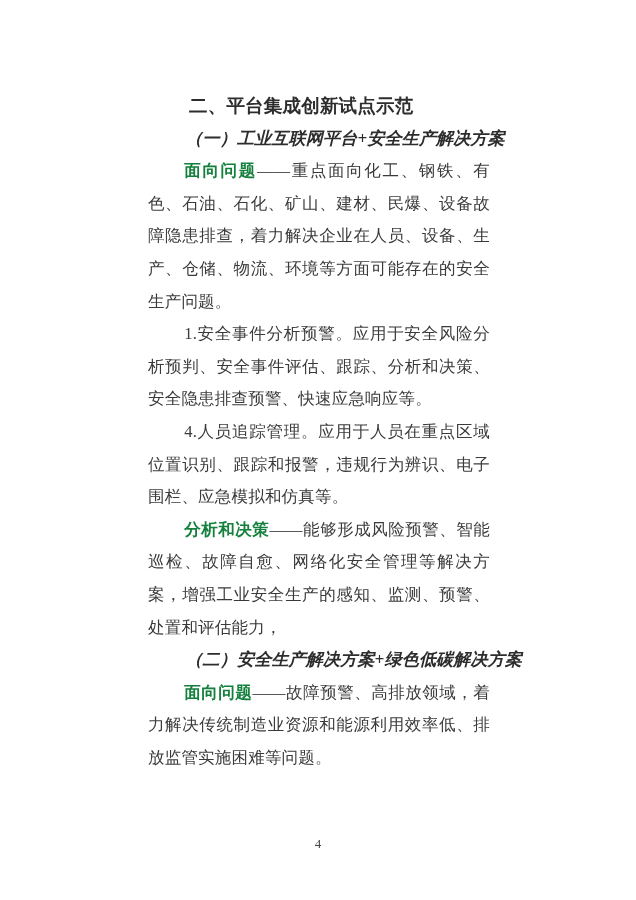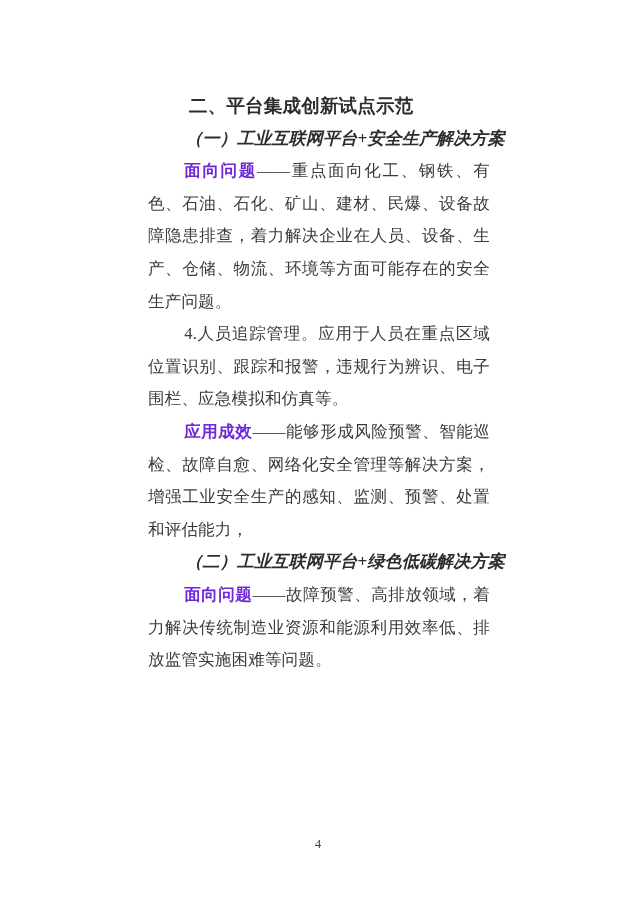--- a/index.html
+++ b/index.html
@@ -55,21 +55,21 @@
   }
 
   .para {
     text-align: justify;
     text-indent: 2.2em;
     color: #3a3a3a;
   }
 
   .para .lead {
     font-weight: 700;
-    color: #6d28d9;
+    color: #15803d;
   }
 
   .page-number {
     position: absolute;
     top: 823px;
     left: 0;
     width: 100%;
     text-align: center;
     font-size: 13px;
     line-height: 18px;
@@ -83,27 +83,28 @@
 <div class="doc-page">
   <div class="content">
 
     <h2 class="doc-title">二、平台集成创新试点示范</h2>
 
     <h3 class="sub-heading">（一）工业互联网平台+安全生产解决方案</h3>
 
     <p class="para"><span class="lead">面向问题</span><span>——重点面向化工、钢铁、有色、石油、石化、矿山、建材、民爆、设备故障隐患排查，着力解决企业在人员、设备、生产、仓储、物流、环境等方面可能存在的安全生产问题。</span></p>
 
 
+    <p class="para"><span>1.安全事件分析预警。应用于安全风险分析预判、安全事件评估、跟踪、分析和决策、安全隐患排查预警、快速应急响应等。</span></p>
 
 
 
     <p class="para"><span>4.人员追踪管理。应用于人员在重点区域位置识别、跟踪和报警，违规行为辨识、电子围栏、应急模拟和仿真等。</span></p>
 
-    <p class="para"><span class="lead">应用成效</span><span>——能够形成风险预警、智能巡检、故障自愈、网络化安全管理等解决方案，增强工业安全生产的感知、监测、预警、处置和评估能力，</span></p>
+    <p class="para"><span class="lead">分析和决策</span><span>——能够形成风险预警、智能巡检、故障自愈、网络化安全管理等解决方案，增强工业安全生产的感知、监测、预警、处置和评估能力，</span></p>
 
-    <h3 class="sub-heading">（二）工业互联网平台+绿色低碳解决方案</h3>
+    <h3 class="sub-heading">（二）安全生产解决方案+绿色低碳解决方案</h3>
 
     <p class="para"><span class="lead">面向问题</span><span>——故障预警、高排放领域，着力解决传统制造业资源和能源利用效率低、排放监管实施困难等问题。</span></p>
 
   </div>
 
   <div class="page-number">4</div>
 </div>
 
 </body></html>

